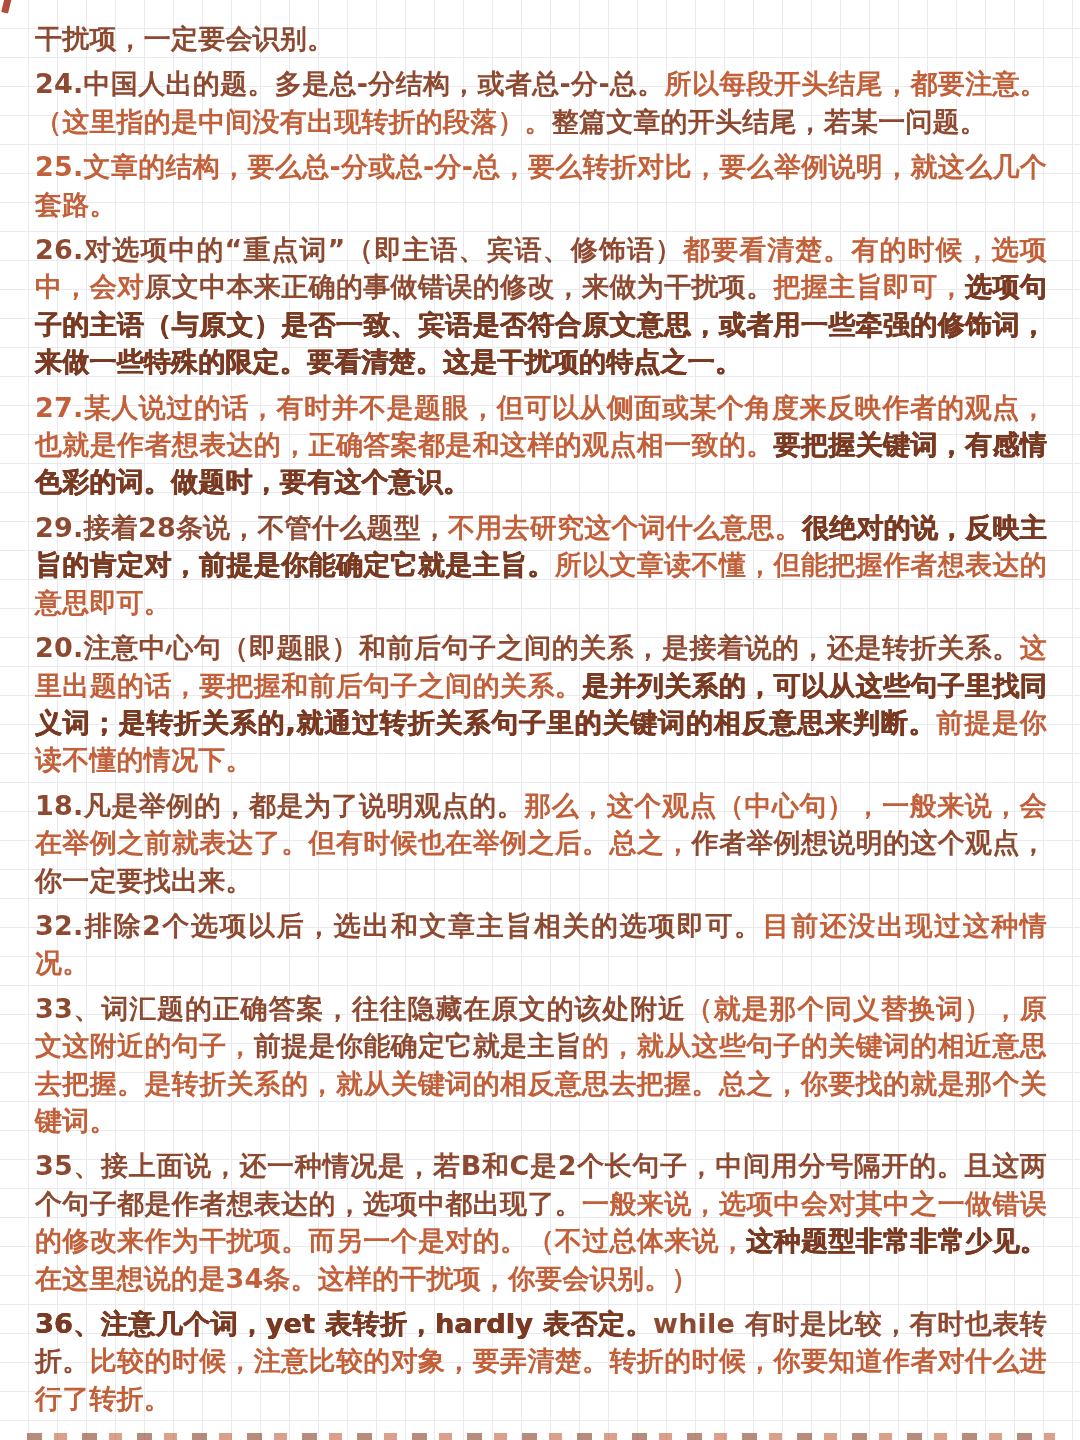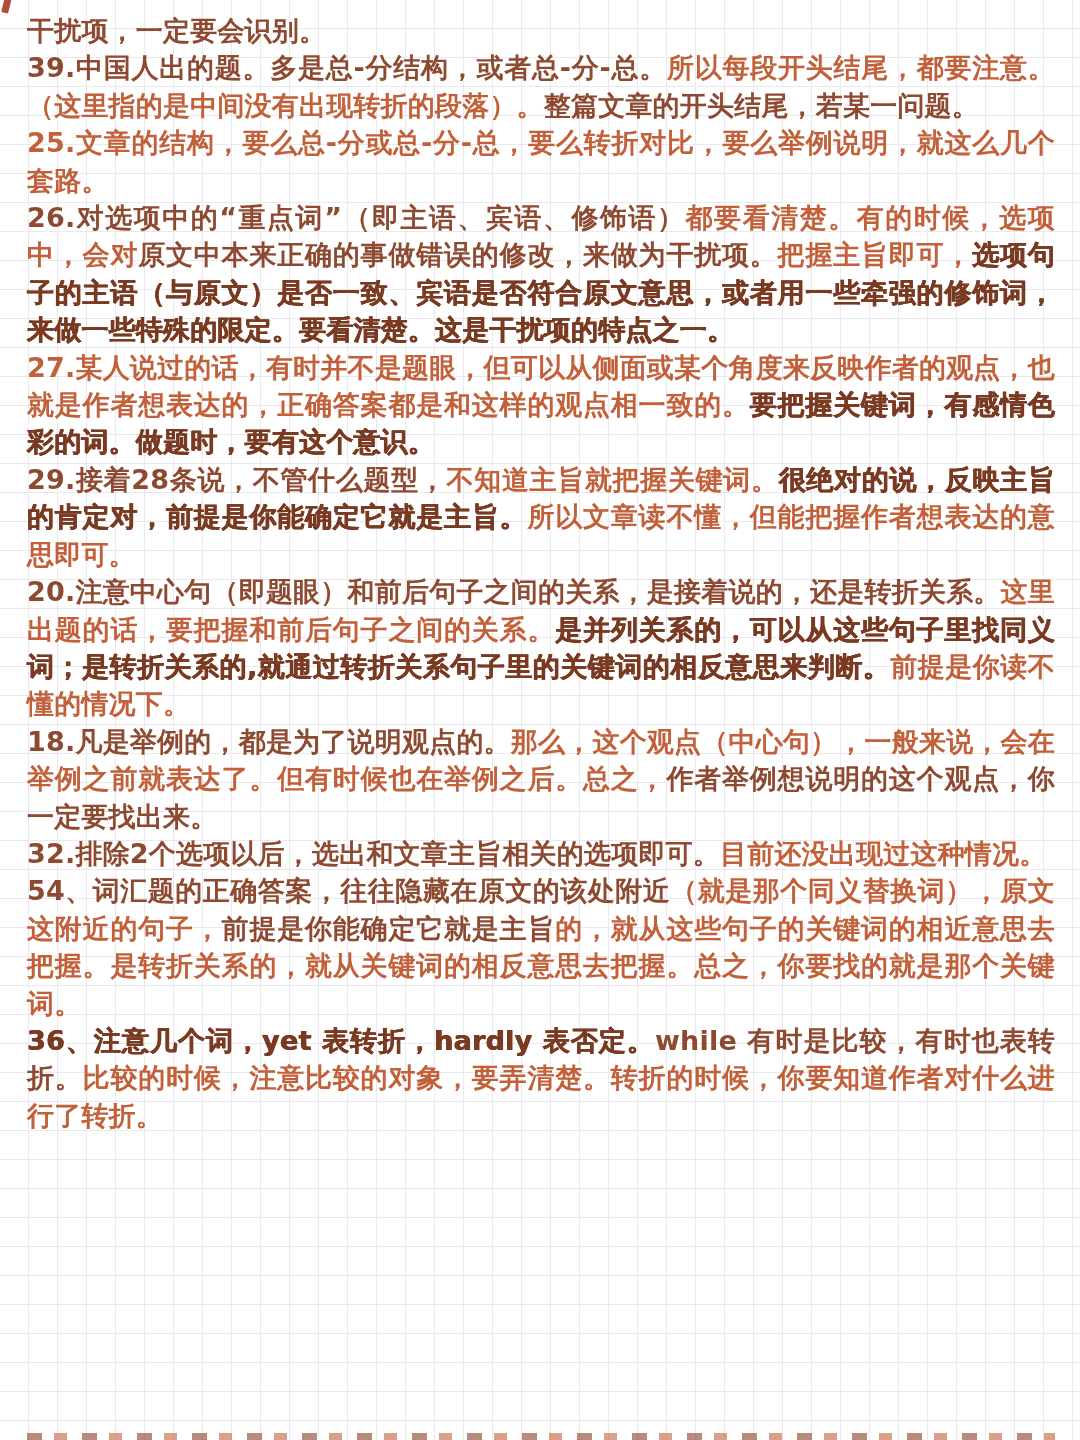--- a/index.html
+++ b/index.html
@@ -22,21 +22,21 @@
   }
   .notes-body{
     position:absolute;
     left:27px; right:25px; top:12px;
     font-size:27px;
     line-height:37.4px;
     font-weight:700;
     text-align:justify;
     letter-spacing:0.2px;
   }
-  .line{margin:0;}
+  .line{margin:8px;}
   .s-dark{color:var(--dark);}
   .s-light{color:var(--light);}
   .s-bold{
     color:var(--bold);
     text-shadow:0.5px 0 0 currentColor, -0.3px 0 0 currentColor;
   }
   .corner-mark{
     position:absolute;
     left:3px; top:-3px;
     width:7px; height:16px;
@@ -55,25 +55,26 @@
     opacity:.75;
   }
 </style>
 </head>
 <body>
 
 <div class="corner-mark"></div>
 
 <div class="notes-body">
     <p class="line"><span class="s-dark">干扰项，一定要会识别。</span></p>
-    <p class="line"><span class="s-dark">39.中国人出的题。多是总-分结构，或者总-分-总。</span><span class="s-light">所以每段开头结尾，都要注意。（这里指的是中间没有出现转折的段落）。</span><span class="s-dark">整篇文章的开头结尾，若某一问题。</span></p>
+    <p class="line"><span class="s-dark">24.中国人出的题。多是总-分结构，或者总-分-总。</span><span class="s-light">所以每段开头结尾，都要注意。（这里指的是中间没有出现转折的段落）。</span><span class="s-dark">整篇文章的开头结尾，若某一问题。</span></p>
     <p class="line"><span class="s-light">25.文章的结构，要么总-分或总-分-总，要么转折对比，要么举例说明，就这么几个套路。</span></p>
     <p class="line"><span class="s-dark">26.对选项中的“重点词”（即主语、宾语、修饰语）</span><span class="s-light">都要看清楚。有的时候，选项中，会对</span><span class="s-dark">原文中本来正确的事做错误的修改，来做为干扰项。</span><span class="s-light">把握主旨即可，</span><span class="s-bold">选项句子的主语（与原文）是否一致、宾语是否符合原文意思，或者用一些牵强的修饰词，来做一些特殊的限定。要看清楚。这是干扰项的特点之一。</span></p>
     <p class="line"><span class="s-light">27.某人说过的话，有时并不是题眼，但可以从侧面或某个角度来反映作者的观点，也就是作者想表达的，正确答案都是和这样的观点相一致的。</span><span class="s-bold">要把握关键词，有感情色彩的词。做题时，要有这个意识。</span></p>
-    <p class="line"><span class="s-dark">29.接着28条说，不管什么题型，</span><span class="s-light">不知道主旨就把握关键词。</span><span class="s-bold">很绝对的说，反映主旨的肯定对，前提是你能确定它就是主旨。</span><span class="s-light">所以文章读不懂，但能把握作者想表达的意思即可。</span></p>
+    <p class="line"><span class="s-dark">29.接着28条说，不管什么题型，</span><span class="s-light">不用去研究这个词什么意思。</span><span class="s-bold">很绝对的说，反映主旨的肯定对，前提是你能确定它就是主旨。</span><span class="s-light">所以文章读不懂，但能把握作者想表达的意思即可。</span></p>
     <p class="line"><span class="s-dark">20.注意中心句（即题眼）和前后句子之间的关系，是接着说的，还是转折关系。</span><span class="s-light">这里出题的话，要把握和前后句子之间的关系。</span><span class="s-bold">是并列关系的，可以从这些句子里找同义词；是转折关系的,就通过转折关系句子里的关键词的相反意思来判断。</span><span class="s-light">前提是你读不懂的情况下。</span></p>
     <p class="line"><span class="s-dark">18.凡是举例的，都是为了说明观点的。</span><span class="s-light">那么，这个观点（中心句），一般来说，会在举例之前就表达了。但有时候也在举例之后。总之，</span><span class="s-dark">作者举例想说明的这个观点，你一定要找出来。</span></p>
     <p class="line"><span class="s-dark">32.排除2个选项以后，选出和文章主旨相关的选项即可。</span><span class="s-light">目前还没出现过这种情况。</span></p>
-    <p class="line"><span class="s-dark">54、词汇题的正确答案，往往隐藏在原文的该处附近</span><span class="s-light">（就是那个同义替换词），原文这附近的句子，</span><span class="s-dark">前提是你能确定它就是主旨</span><span class="s-light">的，就从这些句子的关键词的相近意思去把握。是转折关系的，就从关键词的相反意思去把握。总之，你要找的就是那个关键词。</span></p>
+    <p class="line"><span class="s-dark">33、词汇题的正确答案，往往隐藏在原文的该处附近</span><span class="s-light">（就是那个同义替换词），原文这附近的句子，</span><span class="s-dark">前提是你能确定它就是主旨</span><span class="s-light">的，就从这些句子的关键词的相近意思去把握。是转折关系的，就从关键词的相反意思去把握。总之，你要找的就是那个关键词。</span></p>
+    <p class="line"><span class="s-dark">35、接上面说，还一种情况是，若B和C是2个长句子，中间用分号隔开的。且这两个句子都是作者想表达的，选项中都出现了。</span><span class="s-light">一般来说，选项中会对其中之一做错误的修改来作为干扰项。而另一个是对的。（不过总体来说，</span><span class="s-bold">这种题型非常非常少见。</span><span class="s-light">在这里想说的是34条。这样的干扰项，你要会识别。）</span></p>
     <p class="line"><span class="s-bold">36、注意几个词，yet 表转折，hardly 表否定。</span><span class="s-dark">while 有时是比较，有时也表转折。</span><span class="s-light">比较的时候，注意比较的对象，要弄清楚。转折的时候，你要知道作者对什么进行了转折。</span></p>
   </div>
 
 <div class="cutoff-row"></div>
 
 </body></html>

